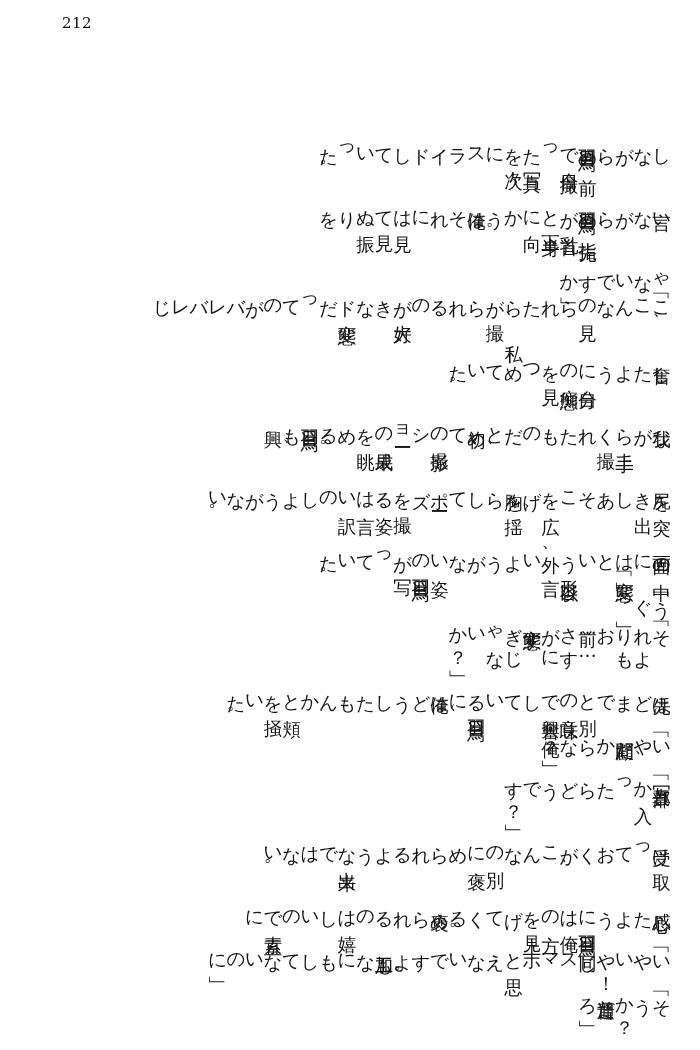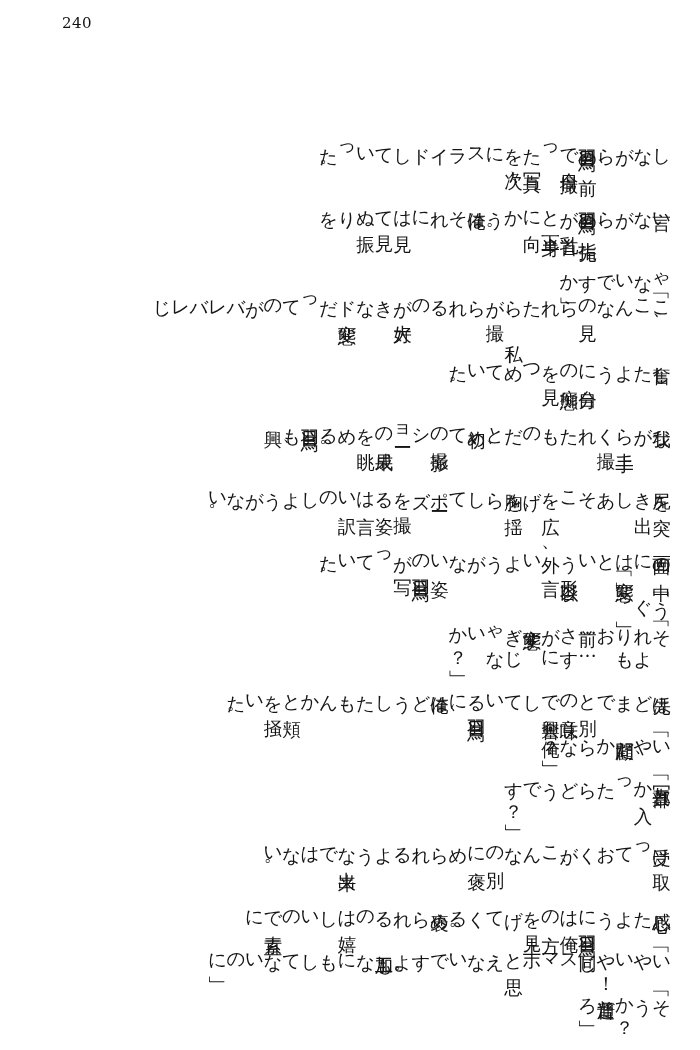--- a/index.html
+++ b/index.html
@@ -63,21 +63,21 @@
     color: #151515;
   }
   .vline.indent {
     padding-top: 20px;
   }
 </style>
 </head>
 <body>
 
 <div class="page">
-  <div class="page-number">240</div>
+  <div class="page-number">212</div>
   <div class="text-body">
     <div class="vline">「そうか？　普通だろ」</div>
     <div class="vline">「いやいや！　同じスマホと思えないですよ。加工もなにもしてないのに」</div>
     <div class="vline indent">感心したように羽目鳥は俺の方を見上げてくる。褒められるのは嬉しいので素直に</div>
     <div class="vline indent">受け取っておくが、こんなの別に褒められるような出来ではない。</div>
     <div class="vline">「写真部とか入ったらどうです？」</div>
     <div class="vline">「いや、顧問だからな俺？」</div>
     <div class="vline indent">先ほどまでと別の意味で興奮している羽目鳥に、俺はどうしたもんかと頬を掻いた。</div>
     <div class="vline">「それよりもお前……さすがに変態すぎじゃないか？」</div>
     <div class="vline">「うぐっ」</div>

